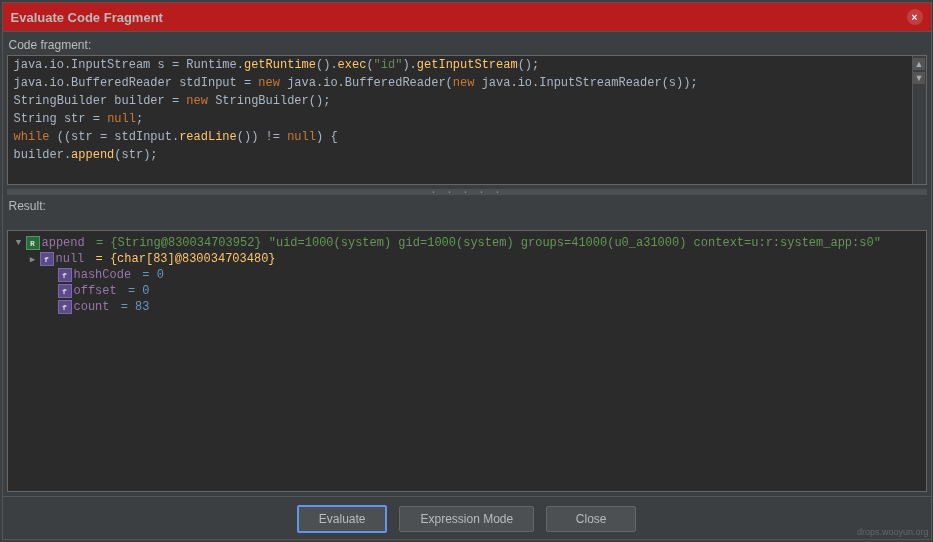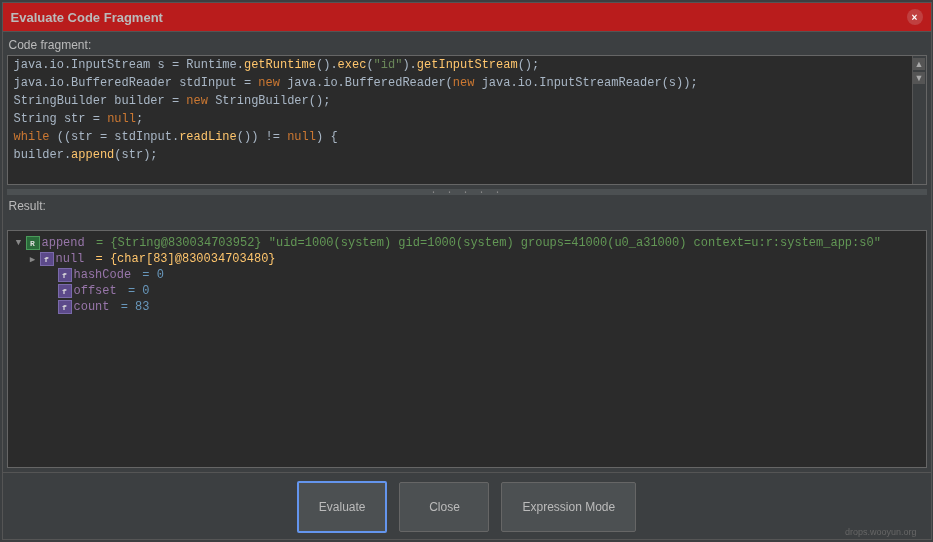--- a/index.html
+++ b/index.html
@@ -185,21 +185,21 @@
     .footer {
       display: flex;
       justify-content: center;
       align-items: center;
       gap: 12px;
       padding: 8px 0 6px 0;
       background: #3c3f41;
       border-top: 1px solid #555;
     }
     .btn {
-      padding: 17px 20px;
+      padding: 5px 20px;
       font-family: Arial, sans-serif;
       font-size: 12px;
       cursor: pointer;
       border-radius: 2px;
       min-width: 90px;
     }
     .btn-evaluate {
       background: #4c5052;
       border: 2px solid #6495ed;
       color: #bbb;
@@ -210,21 +210,21 @@
       color: #bbb;
     }
     .btn-close {
       background: #4c5052;
       border: 1px solid #666;
       color: #bbb;
     }
     .watermark {
       position: absolute;
       bottom: 2px;
-      right: 14px;
+      right: 2px;
       color: #666;
       font-family: Arial, sans-serif;
       font-size: 9px;
       text-align: center;
     }
     
     .c-class { color: #a9b7c6; }
     .c-kw { color: #cc7832; }
     .c-str { color: #6a8759; }
     .c-method { color: #ffc66d; }
@@ -301,18 +301,18 @@
         <span class="icon-box icon-field">f</span>
         <span class="key-name">count</span>
         <span class="equals">&nbsp;</span>
         <span class="value-num">= 83</span>
       </div>
     </div>
   </div>
 
   <div class="footer">
     <button class="btn btn-evaluate">Evaluate</button>
+    <button class="btn btn-expression">Expression Mode</button>
     <button class="btn btn-close">Close</button>
-    <button class="btn btn-expression">Expression Mode</button>
   </div>
 
   <div class="watermark">drops.wooyun.org</div>
 </div>
 
 </body></html>

